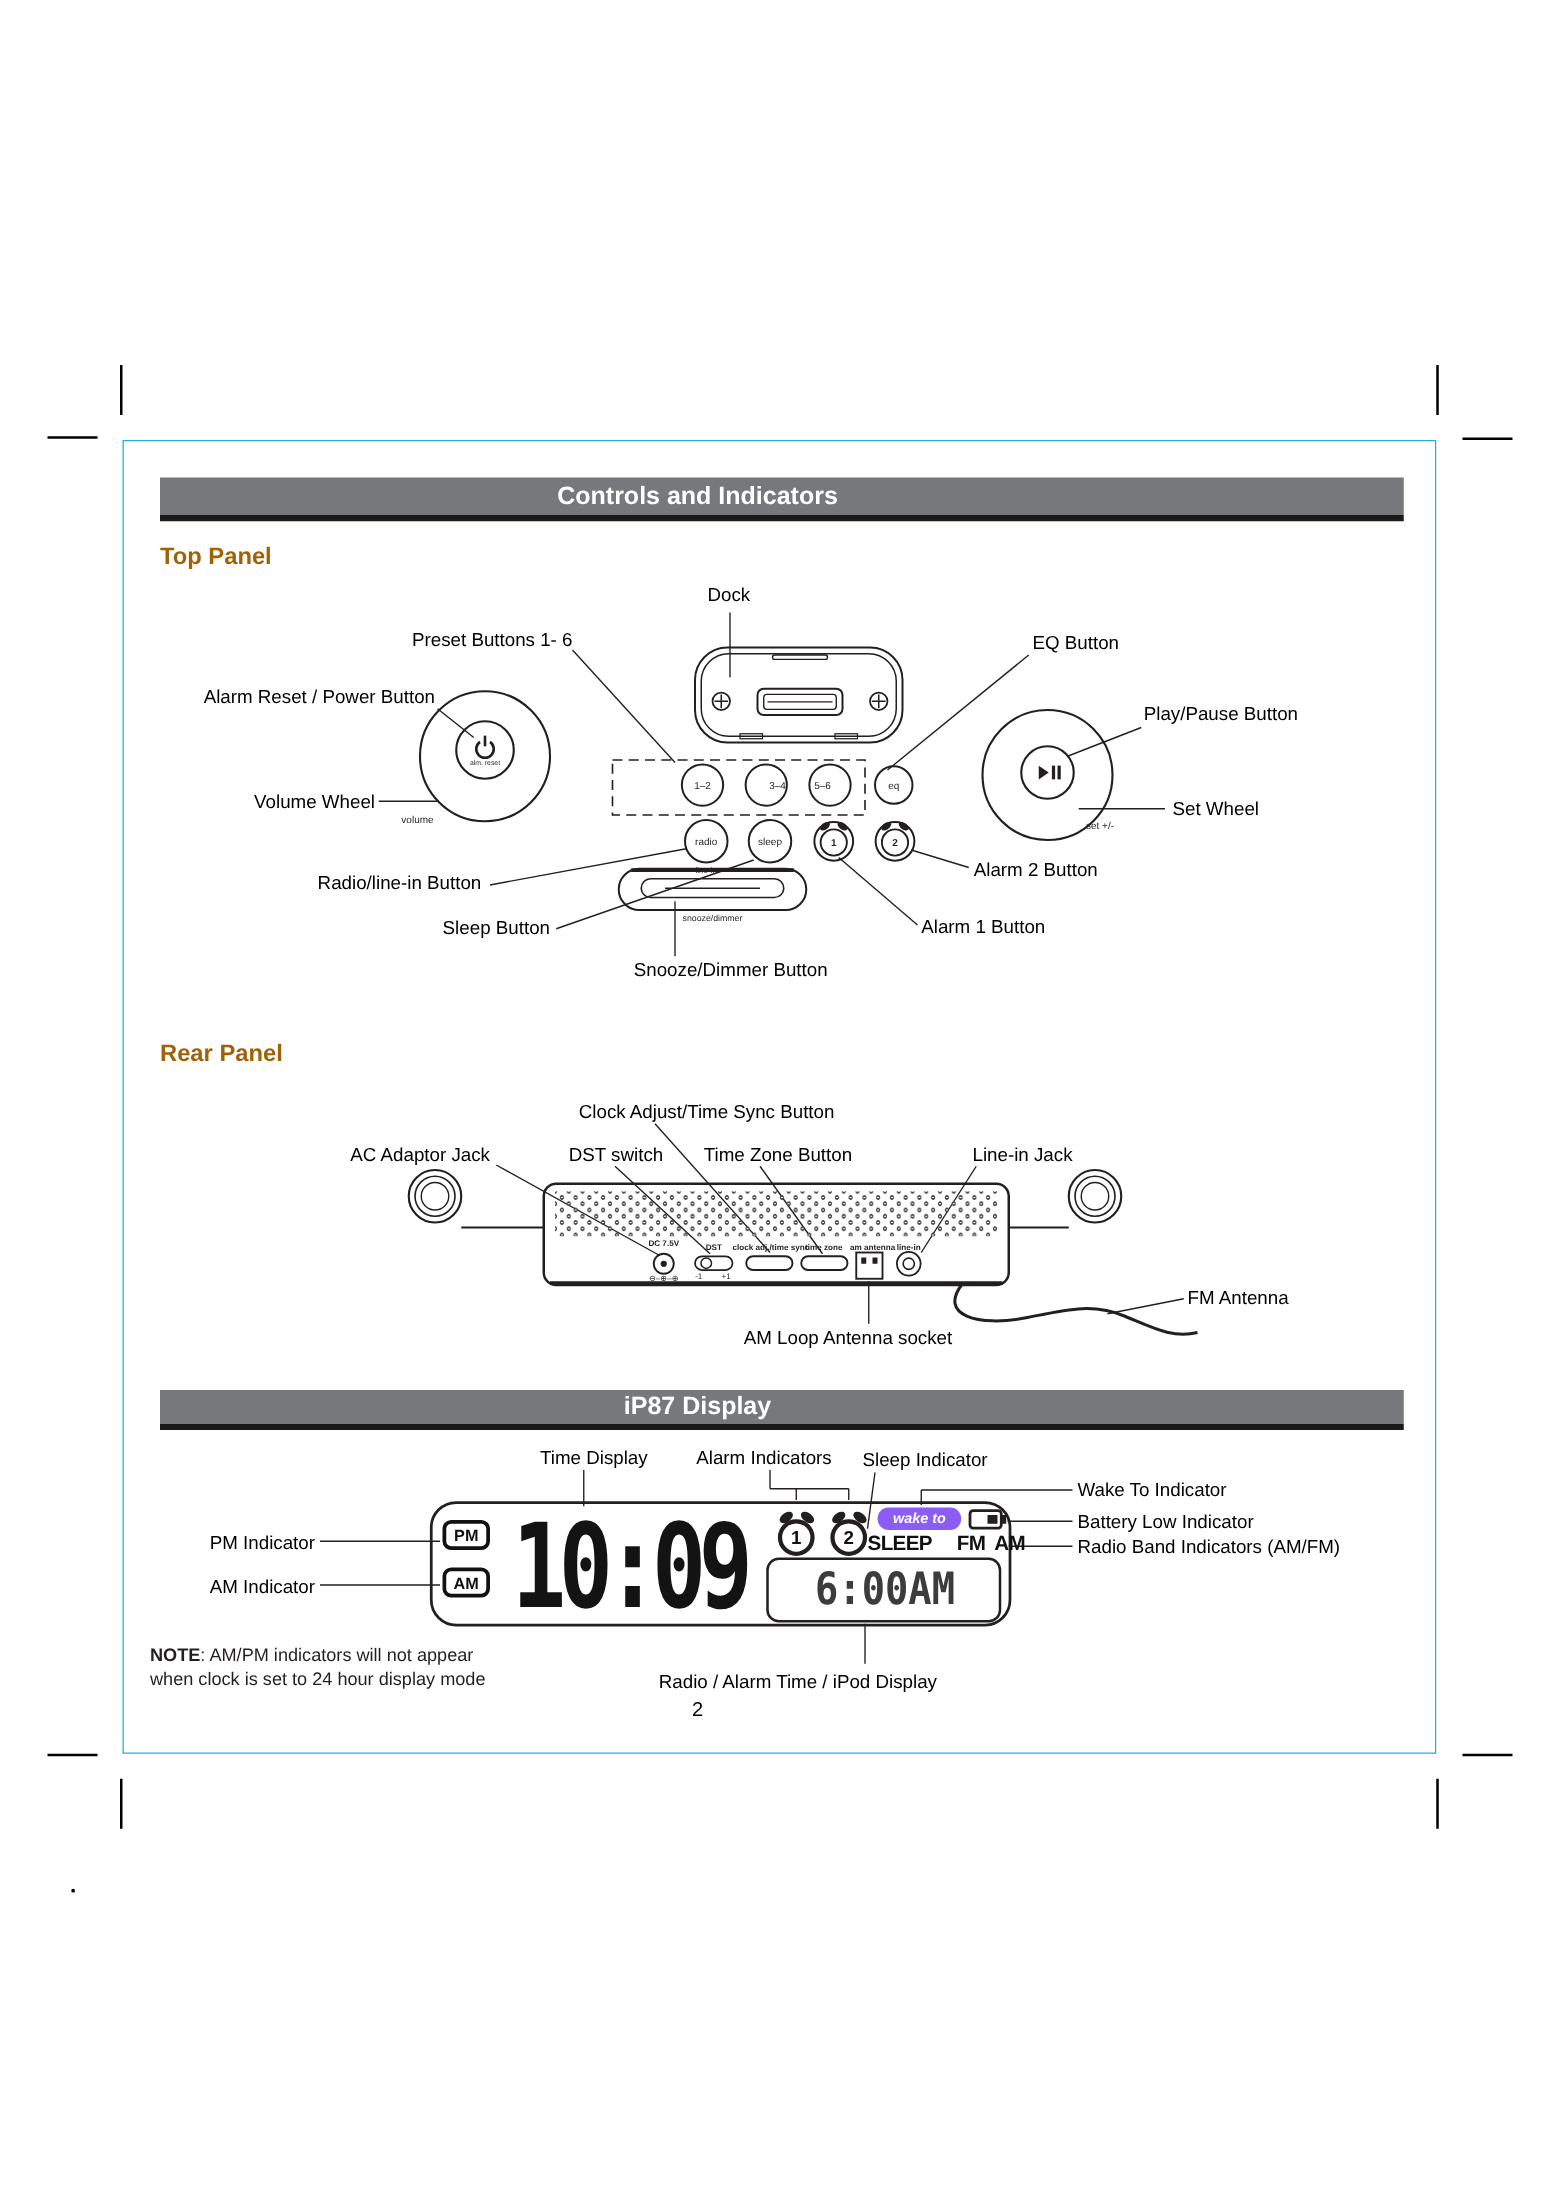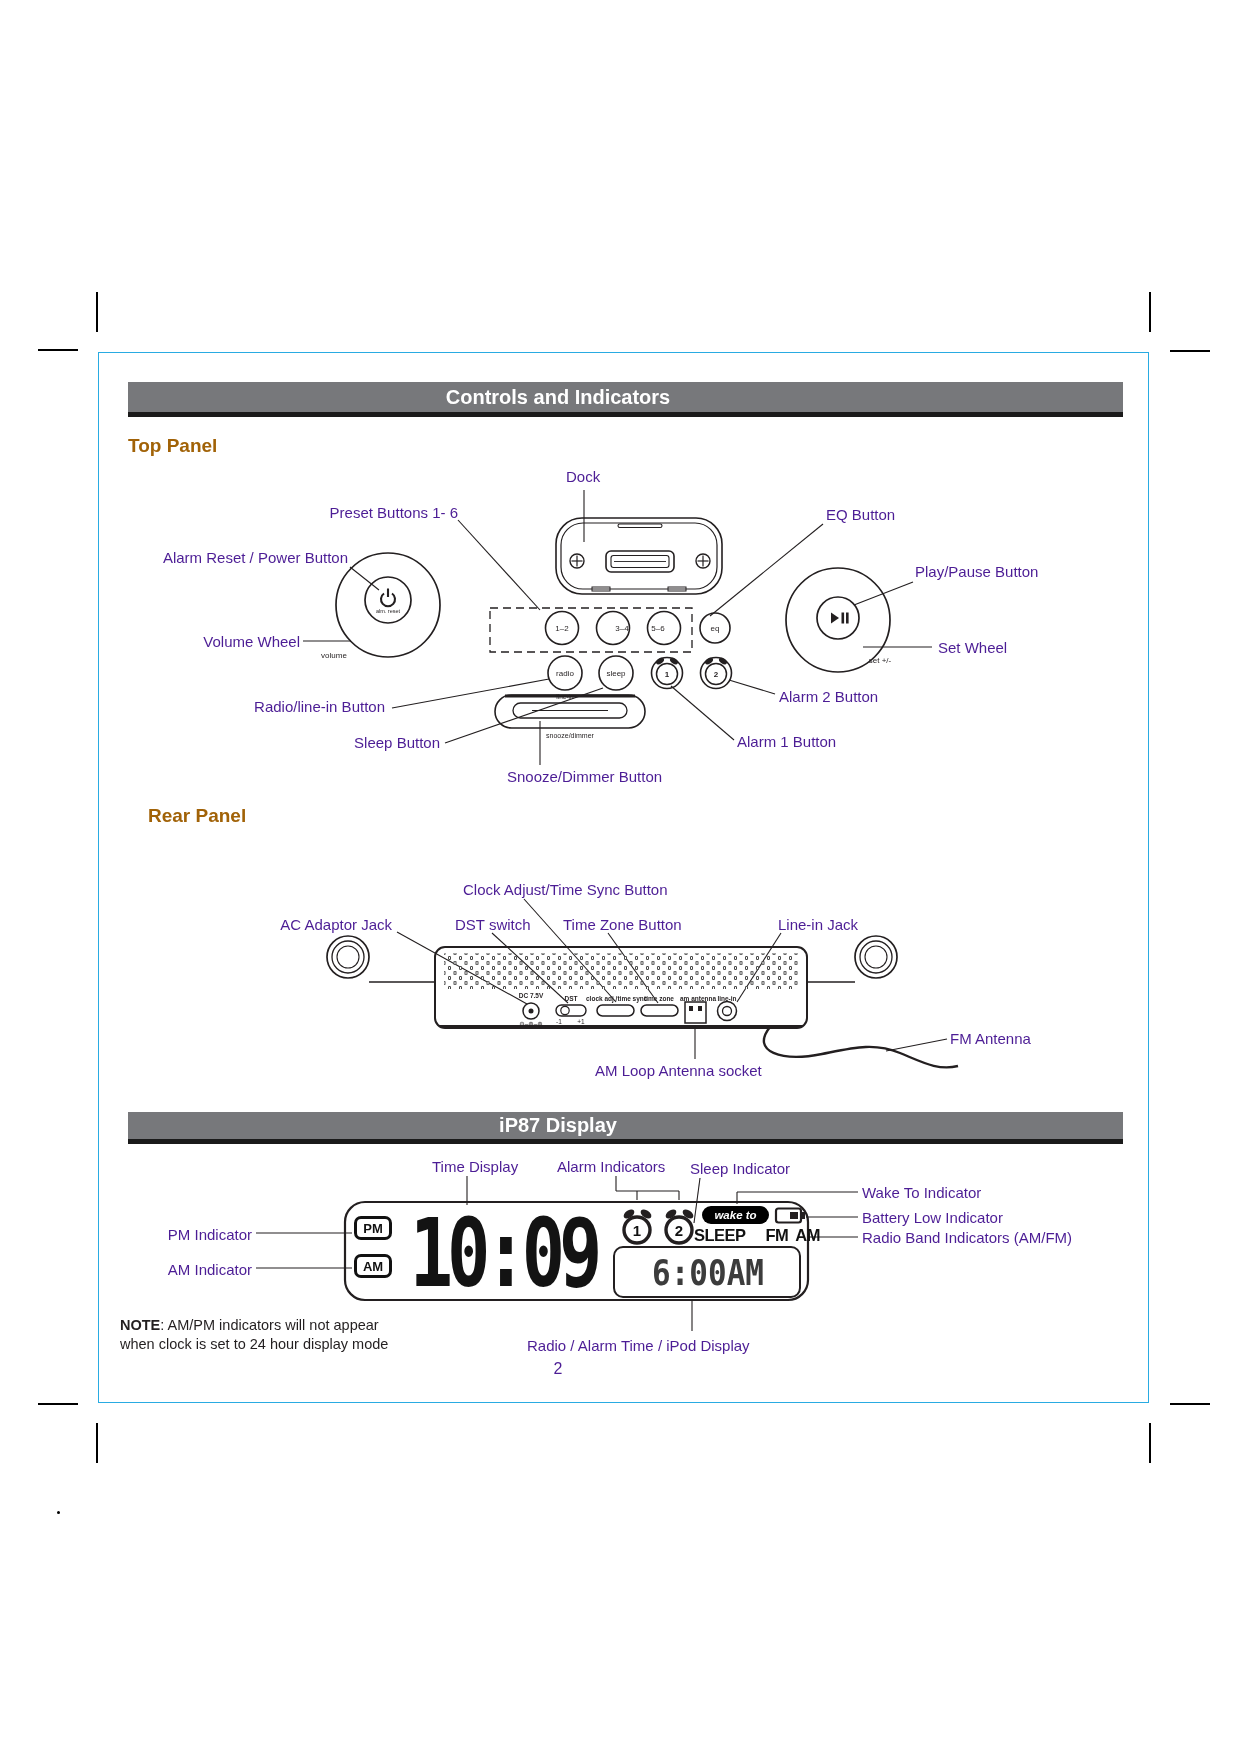--- a/index.html
+++ b/index.html
@@ -1,19 +1,19 @@
 <!DOCTYPE html>
 <html><head>
 <meta charset="utf-8">
 <style>
   html,body{margin:0;padding:0;background:#ffffff;}
   #page{position:relative;width:1240px;height:1755px;background:#fff;overflow:hidden;
         font-family:"Liberation Sans",sans-serif;color:#231f20;}
   .abs{position:absolute;}
-  .lbl{position:absolute;font-size:15px;line-height:17px;color:#4c1d95;white-space:nowrap;}
+  .lbl{position:absolute;font-size:15px;line-height:17px;color:#000000;white-space:nowrap;}
   .lbl.r{text-align:right;}
   .h1{position:absolute;font-size:19px;font-weight:bold;color:#a16207;white-space:nowrap;}
   .bar{position:absolute;background:#77787b;}
   .bar-under{position:absolute;background:#1a1a1a;}
   .bar-title{position:absolute;left:308px;width:500px;text-align:center;color:#fff;
              font-weight:bold;font-size:20px;white-space:nowrap;}
   .dv{position:absolute;font-size:8px;line-height:9px;color:#231f20;text-align:center;white-space:nowrap;}
   .dv6{position:absolute;font-size:6.5px;line-height:7px;color:#231f20;text-align:center;white-space:nowrap;font-weight:bold;}
   .crop{position:absolute;background:#000;}
   .cyanbox{position:absolute;left:98px;top:352px;width:1051px;height:1051px;
@@ -23,21 +23,21 @@
                            radial-gradient(circle,#fff 0 .6px,#4a4a4a .7px 1.7px,transparent 2px);
           background-size:11px 10px;background-position:0 0,5.5px 5px;}
   .badge{position:absolute;width:32px;height:18px;border:3px solid #111;border-radius:7px;
          font-weight:bold;font-size:13px;display:flex;align-items:center;justify-content:center;color:#111;}
   .lcd-time{position:absolute;left:392px;top:1206px;width:222px;height:94px;display:flex;
             align-items:center;justify-content:center;font-family:"DejaVu Sans Mono",monospace;
             font-weight:bold;font-size:72px;letter-spacing:-6px;color:#131313;transform:scaleY(1.3);}
   .lcd-sub{position:absolute;left:616px;top:1249px;width:184px;height:46px;display:flex;
            align-items:center;justify-content:center;font-family:"DejaVu Sans Mono",monospace;
            font-weight:bold;font-size:31px;letter-spacing:0px;color:#3c3c3c;transform:scaleY(1.15);}
-  .waketo{position:absolute;left:702px;top:1206px;width:67px;height:18px;background:#000000;
+  .waketo{position:absolute;left:702px;top:1206px;width:67px;height:18px;background:#8b5cf6;
           border-radius:9px;color:#fff;font-weight:bold;font-style:italic;font-size:11.5px;
           display:flex;align-items:center;justify-content:center;}
   .bands{position:absolute;left:694px;top:1226px;width:116px;font-weight:bold;font-size:16.5px;
          color:#111;letter-spacing:-0.5px;white-space:nowrap;}
   .alnum{position:absolute;width:26px;text-align:center;font-weight:bold;font-size:15px;color:#111;}
   .note{position:absolute;left:120px;top:1316px;width:270px;font-size:14.5px;line-height:19px;color:#231f20;}
 </style>
 </head>
 <body>
 
@@ -232,21 +232,21 @@
   <div class="dv" style="left:548px;top:669px;width:34px;">radio</div>
   <div class="dv" style="left:548px;top:692px;width:34px;font-size:6.5px;">line-in</div>
   <div class="dv" style="left:599px;top:669px;width:34px;">sleep</div>
   <div class="dv" style="left:654px;top:670px;width:26px;font-weight:bold;">1</div>
   <div class="dv" style="left:703px;top:670px;width:26px;font-weight:bold;">2</div>
   <div class="dv" style="left:310px;top:651px;width:48px;">volume</div>
   <div class="dv" style="left:368px;top:607px;width:40px;font-size:5.5px;">alm. reset</div>
   <div class="dv" style="left:860px;top:656px;width:40px;">set +/-</div>
   <div class="dv" style="left:535px;top:731px;width:70px;font-size:7px;">snooze/dimmer</div>
 
-  <div class="h1" style="left:128px;top:805px;margin-left:20px;">Rear Panel</div>
+  <div class="h1" style="left:128px;top:833px;">Rear Panel</div>
   <div class="grille"></div>
 
   <div class="lbl" style="left:463px;top:881px;">Clock Adjust/Time Sync Button</div>
   <div class="lbl r" style="left:272px;top:916px;width:120px;">AC Adaptor Jack</div>
   <div class="lbl" style="left:455px;top:916px;">DST switch</div>
   <div class="lbl" style="left:563px;top:916px;">Time Zone Button</div>
   <div class="lbl" style="left:778px;top:916px;">Line-in Jack</div>
   <div class="lbl" style="left:950px;top:1030px;">FM Antenna</div>
   <div class="lbl" style="left:595px;top:1062px;">AM Loop Antenna socket</div>
 

